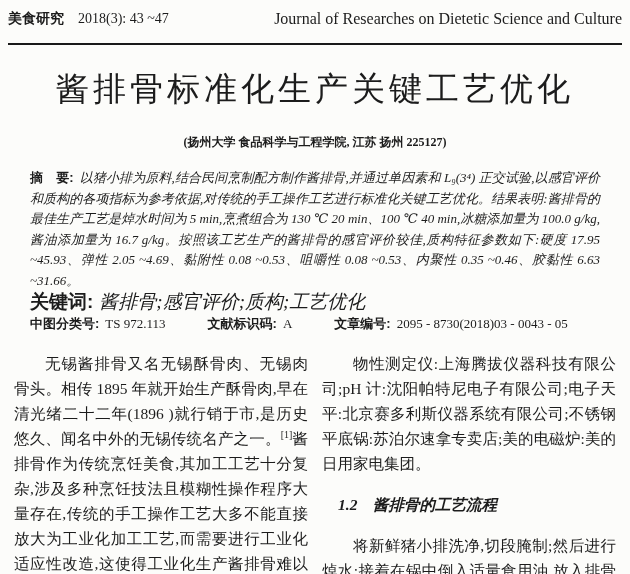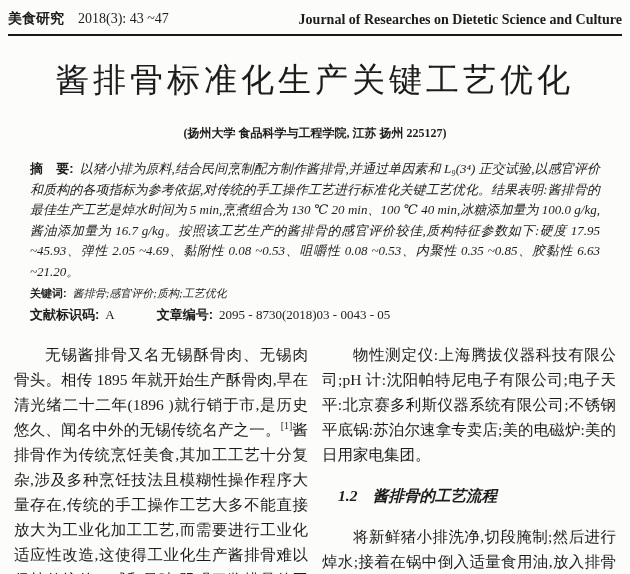--- a/index.html
+++ b/index.html
@@ -10,32 +10,32 @@
     font-family: "Liberation Serif", "DejaVu Serif", serif;
     overflow: hidden;
     position: relative;
   }
   .page { width: 630px; height: 574px; overflow: hidden; }
 
   
   .header {
     display: flex; justify-content: space-between; align-items: flex-end;
     margin: 10px 8px 0 8px;
-    padding-bottom: 6px;
+    padding-bottom: 15px;
     border-bottom: 2px solid #191919;
   }
   .header-left { font-size: 14px; white-space: nowrap; }
   .journal-cn {
     font-family: "Liberation Sans", "DejaVu Sans", sans-serif;
     font-weight: bold; margin-right: 14px;
   }
   .issue { font-family: "Liberation Serif", serif; }
   .journal-en {
     font-family: "Liberation Serif", "DejaVu Serif", serif;
-    font-weight: bold; font-size: 14px; white-space: nowrap;
+    font-weight: normal; font-size: 16px; white-space: nowrap;
   }
 
   
   .title {
     text-align: center;
     font-size: 33px;
     letter-spacing: 4px;
     font-weight: normal;
   }
   .authors {
@@ -61,21 +61,21 @@
   }
   .block-label {
     font-family: "Liberation Sans", "DejaVu Sans", sans-serif;
     font-weight: bold;
     font-style: normal;
     margin-right: 6px;
   }
   .kai { font-style: italic; }
   .keywords-line {
     margin: 1px 30px 0 30px;
-    font-size: 11px; line-height: 20.5px;
+    font-size: 19px; line-height: 20.5px;
   }
   .meta-line {
     margin: 1px 30px 0 30px;
     font-size: 13px; line-height: 20.5px;
     display: flex; gap: 0;
   }
   .meta-item { white-space: nowrap; }
   .meta-item + .meta-item { margin-left: 42px; }
 
   
@@ -109,28 +109,31 @@
       <span class="journal-cn">美食研究</span><span class="issue">2018(3): 43 ~47</span>
     </div>
     <div class="journal-en">Journal of Researches on Dietetic Science and Culture</div>
   </div>
 
   <h1 class="title">酱排骨标准化生产关键工艺优化</h1>
 
   <div class="affiliation">(扬州大学 食品科学与工程学院, 江苏 扬州 225127)</div>
 
   <div class="abstract-block">
-    <span class="block-label">摘　要:</span><span class="kai">以猪小排为原料,结合民间烹制配方制作酱排骨,并通过单因素和 L₉(3⁴) 正交试验,以感官评价和质构的各项指标为参考依据,对传统的手工操作工艺进行标准化关键工艺优化。结果表明:酱排骨的最佳生产工艺是焯水时间为 5 min,烹煮组合为 130 ℃ 20 min、100 ℃ 40 min,冰糖添加量为 100.0 g/kg,酱油添加量为 16.7 g/kg。按照该工艺生产的酱排骨的感官评价较佳,质构特征参数如下:硬度 17.95 ~45.93、弹性 2.05 ~4.69、黏附性 0.08 ~0.53、咀嚼性 0.08 ~0.53、内聚性 0.35 ~0.85、胶黏性 6.63 ~21.20。</span>
+    <span class="block-label">摘　要:</span><span class="kai">以猪小排为原料,结合民间烹制配方制作酱排骨,并通过单因素和 L₉(3⁴) 正交试验,以感官评价和质构的各项指标为参考依据,对传统的手工操作工艺进行标准化关键工艺优化。结果表明:酱排骨的最佳生产工艺是焯水时间为 5 min,烹煮组合为 130 ℃ 20 min、100 ℃ 40 min,冰糖添加量为 100.0 g/kg,酱油添加量为 16.7 g/kg。按照该工艺生产的酱排骨的感官评价较佳,质构特征参数如下:硬度 17.95 ~45.93、弹性 2.05 ~4.69、黏附性 0.08 ~0.53、咀嚼性 0.08 ~0.53、内聚性 0.35 ~0.46、胶黏性 6.63 ~31.66。</span>
   </div>
 
   <div class="keywords-line">
     <span class="block-label">关键词:</span><span class="kai">酱排骨;感官评价;质构;工艺优化</span>
   </div>
 
   <div class="meta-line">
+    <span class="meta-item">
+      <span class="block-label">中图分类号:</span><span>TS 972.113</span>
+    </span>
     <span class="meta-item">
       <span class="block-label">文献标识码:</span><span>A</span>
     </span>
     <span class="meta-item">
       <span class="block-label">文章编号:</span><span>2095 - 8730(2018)03 - 0043 - 05</span>
     </span>
   </div>
 
   <div class="body-columns">
     <div class="col">

